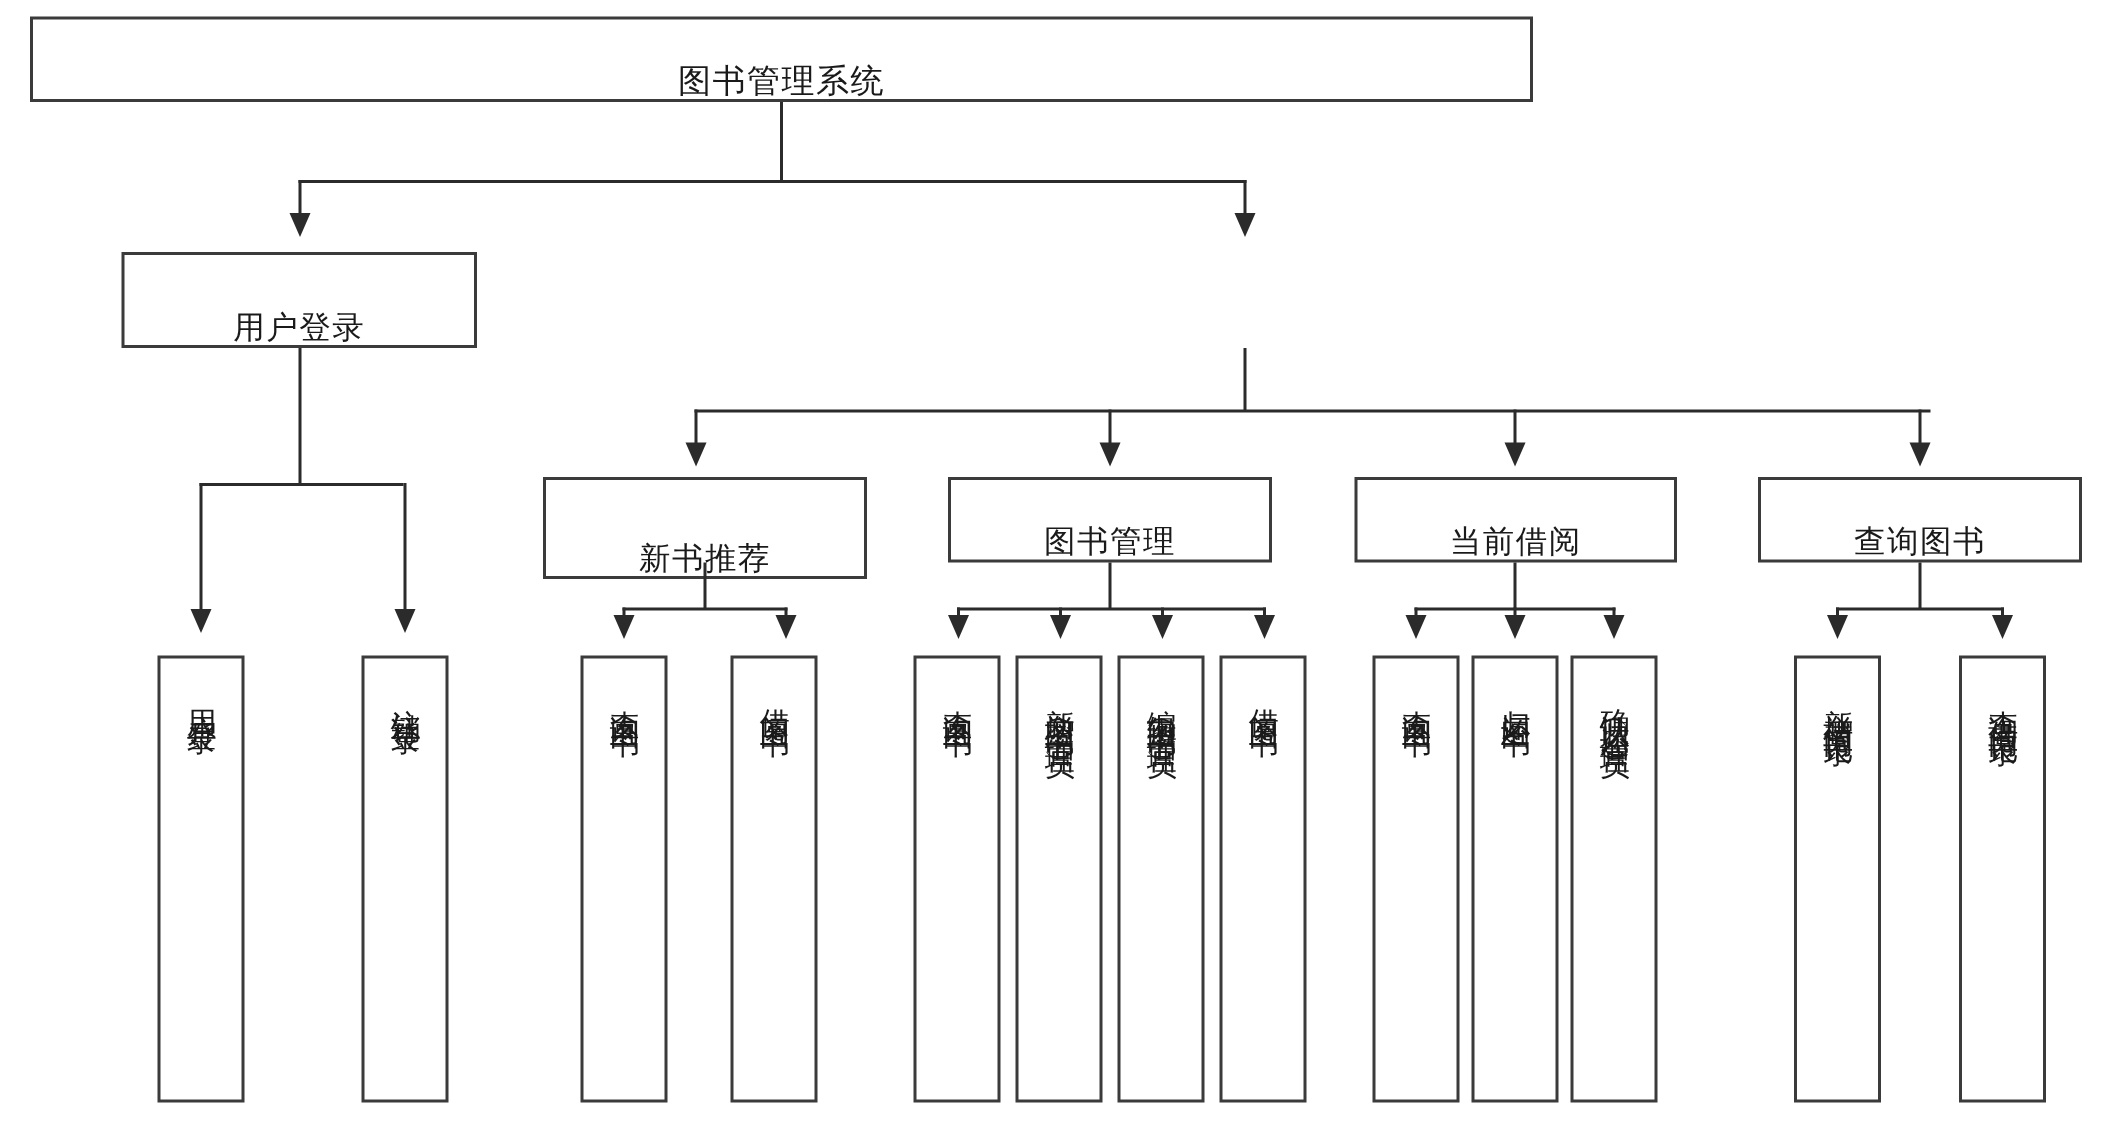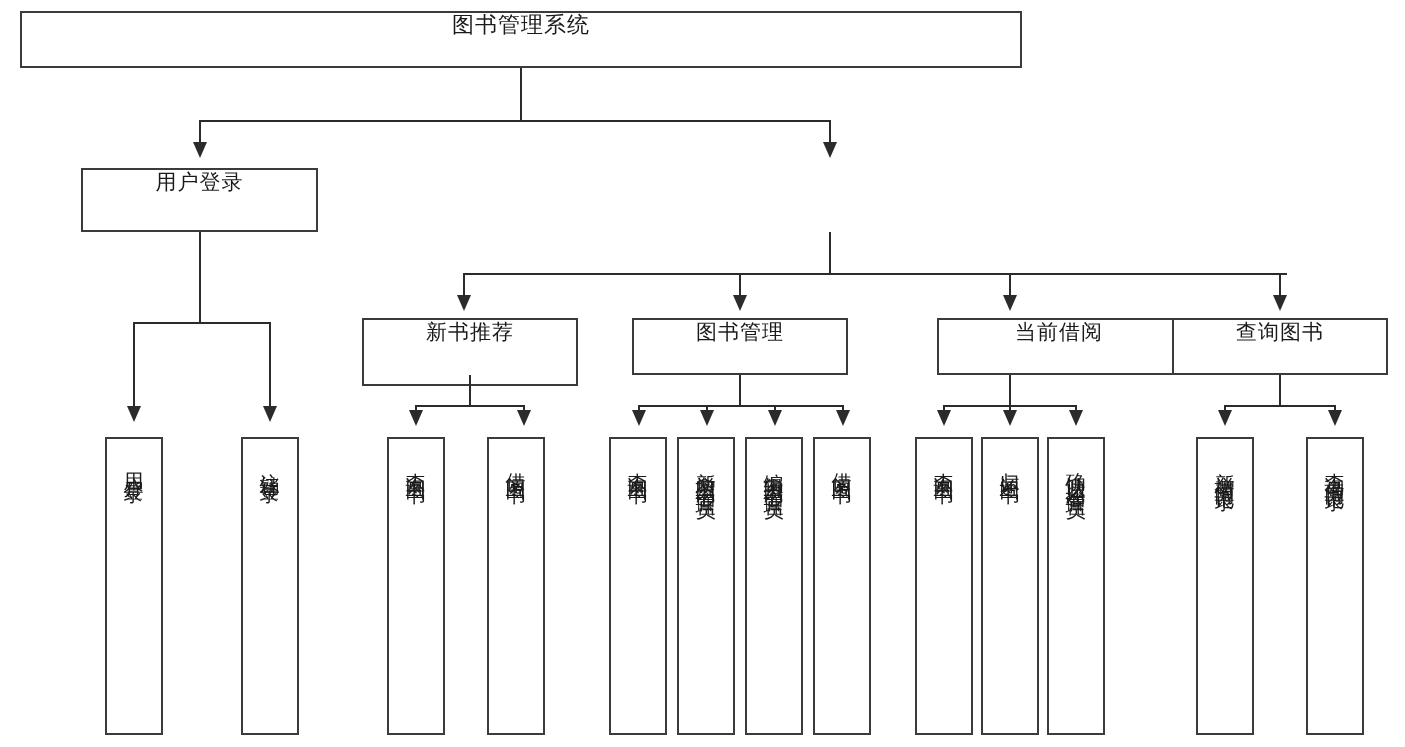--- a/index.html
+++ b/index.html
@@ -10,21 +10,21 @@
   }
   #canvas{position:relative;width:1405px;height:747px;background:#fff;}
 
   
   .node{
     position:absolute;
     box-sizing:border-box;
     background:#ffffff;
     border:2px solid #3b3b3b;
     display:flex;
-    align-items:flex-start;
+    align-items:flex-end;
     justify-content:center;
     color:#1a1a1a;
     letter-spacing:1px;
     text-align:center;
   }
   .node.h{           
     font-size:21px;
     line-height:1.1;
   }
   .node.root{font-size:22px;}
@@ -112,21 +112,21 @@
 
   <div class="ln lnv" style="left:1279px;top:273px;width:2px;height:26px;"></div>
   <div class="arrow" style="left:1273px;top:295px;"></div>
 
   <div class="node h" style="left:362px;top:318px;width:216px;height:68px;">
     <span>新书推荐</span>
   </div>
   <div class="node h" style="left:632px;top:318px;width:216px;height:57px;">
     <span>图书管理</span>
   </div>
-  <div class="node h" style="left:937px;top:318px;width:244px;height:57px;">
+  <div class="node h" style="left:903px;top:318px;width:215px;height:57px;">
     <span>当前借阅</span>
   </div>
   <div class="node h" style="left:1172px;top:318px;width:216px;height:57px;">
     <span>查询图书</span>
   </div>
 
   <div class="ln lnv" style="left:469px;top:375px;width:2px;height:31px;"></div>
   <div class="ln lnh" style="left:415px;top:405px;width:110px;height:2px;"></div>
   <div class="ln lnv" style="left:415px;top:405px;width:2px;height:10px;"></div>
   <div class="arrow" style="left:409px;top:410px;"></div>

